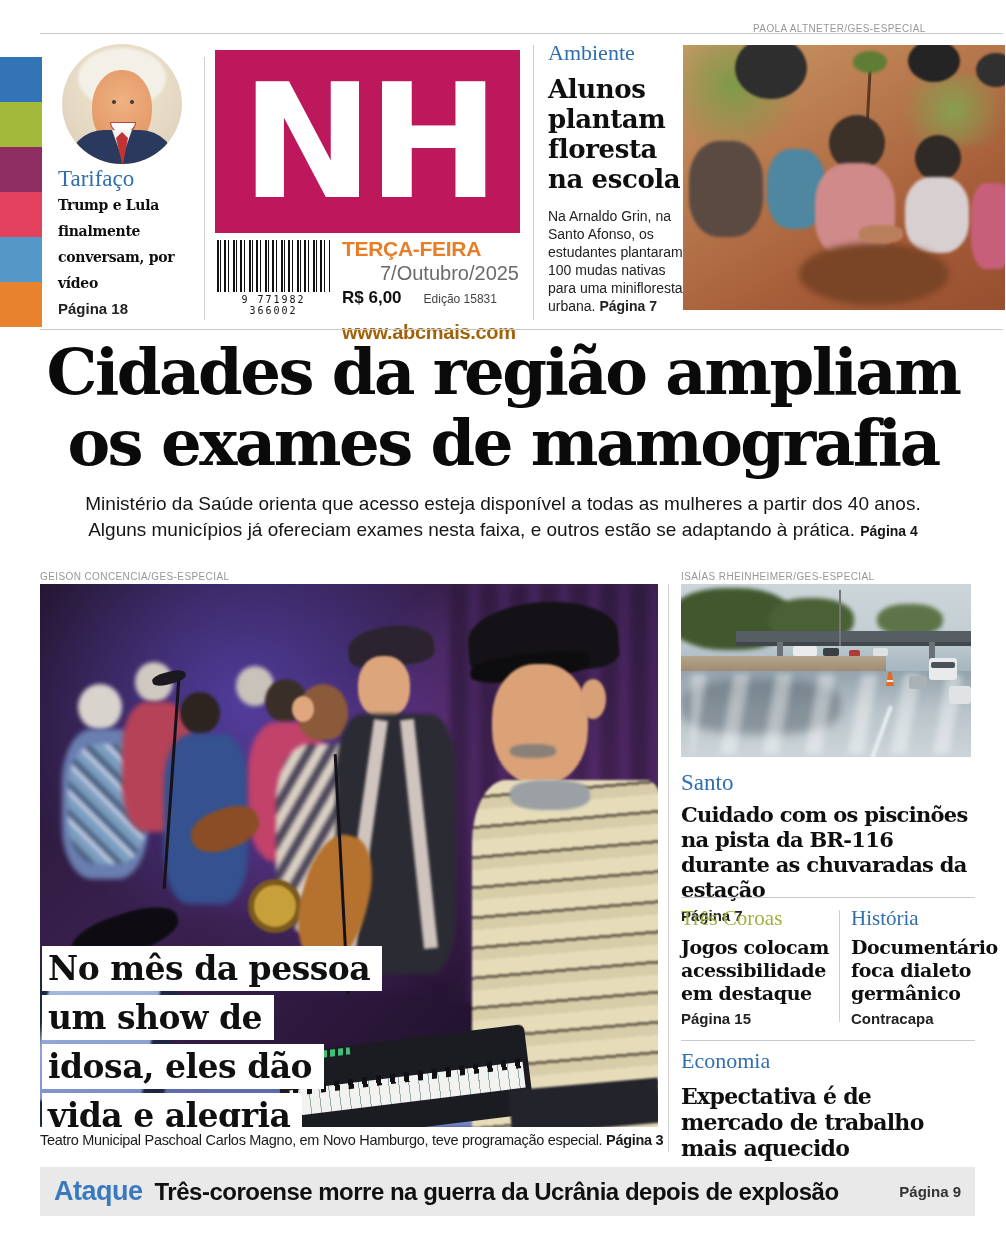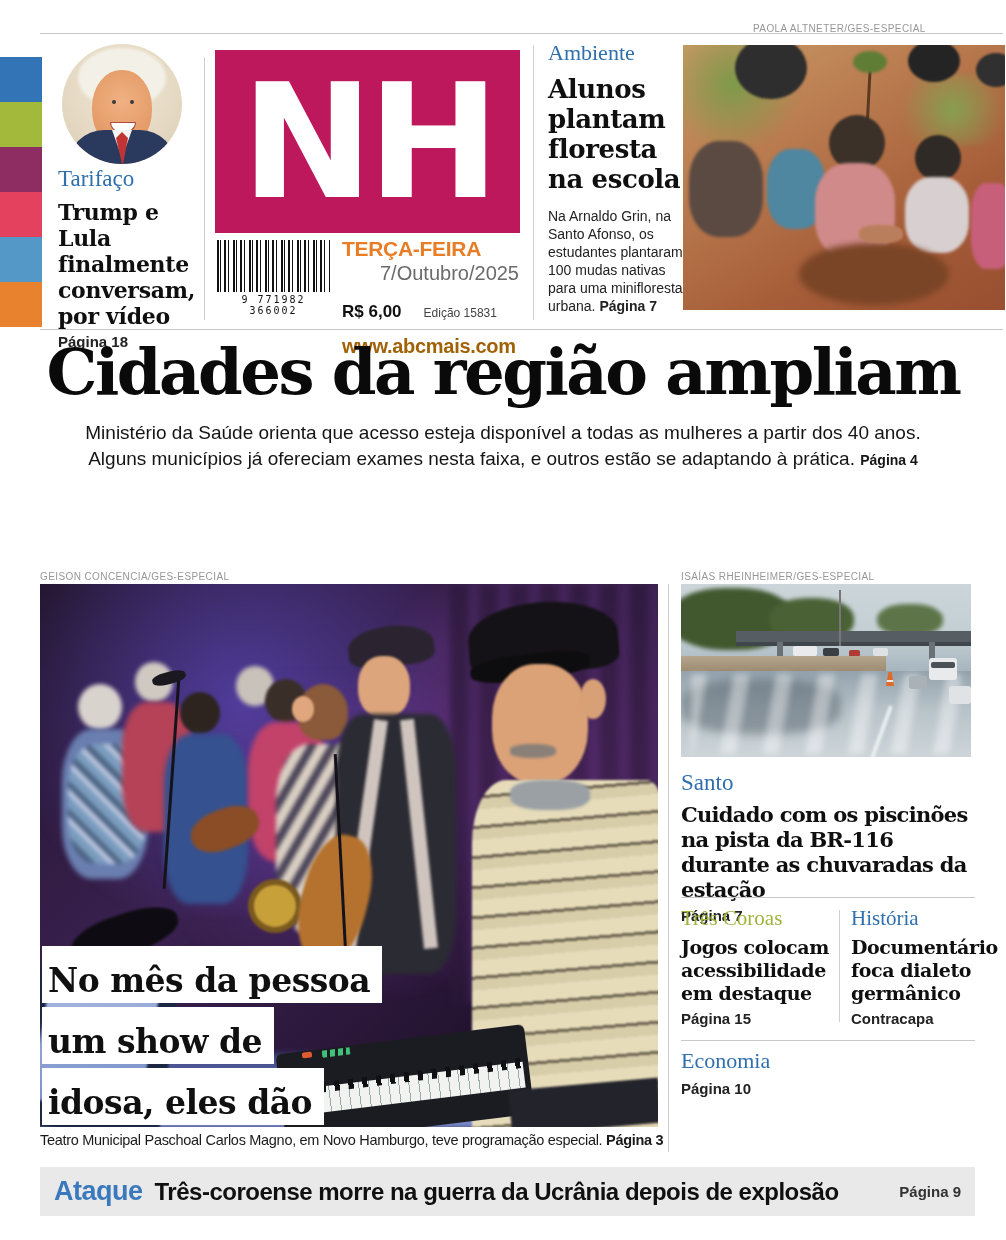--- a/index.html
+++ b/index.html
@@ -17,33 +17,33 @@
   .vline { background:#cfcfcf; }
 
   
   .top-rule   { left:40px; top:33px; width:963px; height:1px; }
   .mast-rule  { left:40px; top:329px; width:963px; height:1px; }
   .stripes { left:0; top:57px; width:42px; height:270px; }
   .stripes div { width:42px; height:45px; }
   .trump { left:62px; top:44px; width:120px; height:120px; border-radius:50%; overflow:hidden; background:radial-gradient(circle at 50% 35%, #efe6d2 0%, #e4d8c2 60%, #d8cab2 100%); }
   .tarifaco { left:58px; top:166px; width:150px; }
   .tarifaco .kicker { font-size:23px; }
-  .tarifaco .hl { font-size:22px; line-height:26px; margin-top:7px; letter-spacing:-0.3px; }
+  .tarifaco .hl { font-size:14px; line-height:26px; letter-spacing:-0.3px; }
   .tarifaco .pageref { font-size:15px; margin-top:4px; }
   .mast-v1 { left:204px; top:57px; width:1px; height:263px; }
   .logo-box { left:215px; top:50px; width:305px; height:183px; display:flex; align-items:center; justify-content:center; }
   .logo-box span { font-family:"DejaVu Sans", sans-serif; font-weight:bold; font-size:158px; line-height:1; color:#fff; letter-spacing:-6px; }
   .barcode-wrap { left:217px; top:240px; width:113px; height:68px; }
   .barcode-bars { width:113px; height:52px;
      background:repeating-linear-gradient(90deg,#111 0 2px,#fff 2px 3px,#111 3px 4px,#fff 4px 7px,#111 7px 9px,#fff 9px 11px,#111 11px 12px,#fff 12px 16px); }
   .barcode-digits { font-family:"DejaVu Sans Mono", monospace; font-size:10px; letter-spacing:2px; color:#111; margin-top:2px;text-align:center; }
   .dateblock { left:342px; top:237px; width:185px; }
   .dateblock .day { color:#e87d26; font-weight:800; font-size:21px; letter-spacing:-0.3px; }
   .dateblock .date { color:#6b6b6b; font-size:20px; margin-top:1px;margin-left:38px; }
-  .dateblock .row { display:flex; align-items:baseline; margin-top:17px; }
+  .dateblock .row { display:flex; align-items:baseline; margin-top:3px; }
   .dateblock .price { font-weight:bold; font-size:17px; color:#111; }
   .dateblock .edition { font-size:12px; color:#444; margin-left:22px; }
   .dateblock .site { font-weight:800; font-size:20px; color:#a16207; margin-top:13px; letter-spacing:-0.3px; }
   .mast-v2 { left:533px; top:45px; width:1px; height:275px; }
   .ambiente { left:548px; top:40px; width:142px; }
   .ambiente .kicker { font-size:22px; }
   .ambiente .hl { font-size:26px; line-height:30px; margin-top:8px; letter-spacing:-0.4px; }
   .ambiente .body { font-size:14px; line-height:18px; color:#222; margin-top:13px; }
   .ambiente .body b { font-weight:700; }
   .mast-credit { right:3px; top:23px; width:250px; }
@@ -52,21 +52,21 @@
   
   .lead { left:40px; top:336px; width:926px; text-align:center; }
   .lead .hl-line { font-family:"DejaVu Serif", serif; font-weight:bold; font-size:64px; line-height:71px; letter-spacing:-2.5px; color:#0a0a0a; white-space:nowrap; }
   .lead .sub { margin-top:13px; font-size:19px; line-height:26px; color:#151515; }
   .lead .sub .pg { font-size:14px; font-weight:700; }
 
   
   .main-credit { left:40px; top:571px; width:618px; }
   .main-photo { left:40px; top:584px; width:618px; height:543px; overflow:hidden; background:linear-gradient(135deg,#241630 0%,#3a2150 40%,#241330 75%,#1c1026 100%); }
   .overlay { left:2px; top:362px; position:absolute; }
-  .overlay .line { display:table; background:#fff; font-family:"DejaVu Serif", serif; font-weight:bold; font-size:33px; line-height:38px; color:#101010; letter-spacing:-0.5px; padding:16px 12px 3px 6px; margin-bottom:4px; }
+  .overlay .line { display:table; background:#fff; font-family:"DejaVu Serif", serif; font-weight:bold; font-size:33px; line-height:38px; color:#101010; letter-spacing:-0.5px; padding:4px 12px 3px 6px; margin-bottom:4px; }
   .main-caption { left:40px; top:1132px; width:624px; font-size:14.5px; letter-spacing:-0.3px; color:#1a1a1a; }
   .main-caption b { font-weight:700; }
   .mid-v { left:668px; top:584px; width:1px; height:568px; }
 
   
   .rc-credit { left:681px; top:571px; width:290px; }
   .tempo-photo { left:681px; top:584px; width:290px; height:173px; overflow:hidden; background:linear-gradient(180deg,#ccd6da 0%,#c3ced3 30%,#9fb0ba 55%,#c9d2d6 100%); }
   .tempo { left:681px; top:770px; width:292px; }
   .tempo .kicker { font-size:23px; }
   .tempo .hl { font-size:21px; line-height:25px; letter-spacing:-0.7px; margin-top:6px; }
@@ -175,20 +175,21 @@
   <div class="sh" style="left:222px;top:132px;width:64px;height:76px;background:#d8cfd0;border-radius:40%;filter:blur(1.5px);"></div>
   <div class="sh" style="left:288px;top:138px;width:42px;height:86px;background:#c75f7a;border-radius:35%;filter:blur(1.5px);"></div>
   <div class="sh" style="left:116px;top:198px;width:150px;height:62px;background:#7a4526;border-radius:50%;filter:blur(3px);"></div>
   <div class="sh" style="left:176px;top:180px;width:44px;height:18px;background:#b97f5c;border-radius:40%;filter:blur(1px);"></div>
 </div>
 
 <div class="abs hairline mast-rule"></div>
 
 <div class="abs lead">
   <div class="hl-line">Cidades da região ampliam</div>
+  <div class="hl-line">os exames de mamografia</div>
   <div class="sub">
     <div>Ministério da Saúde orienta que acesso esteja disponível a todas as mulheres a partir dos 40 anos.</div>
     <div>
       <span>Alguns municípios já ofereciam exames nesta faixa, e outros estão se adaptando à prática.</span>
       <span class="pg">Página 4</span>
     </div>
   </div>
 </div>
 
 <div class="abs credit main-credit">GEISON CONCENCIA/GES-ESPECIAL</div>
@@ -307,20 +308,21 @@
     <div class="kicker">História</div>
     <div class="hl">Documentário foca dialeto germânico</div>
     <div class="pageref">Contracapa</div>
   </div>
 </div>
 
 <div class="abs hairline rc-rule2"></div>
 
 <div class="abs economia">
   <div class="kicker">Economia</div>
+  <div class="hl">Expectativa é de mercado de trabalho mais aquecido</div>
   <div class="pageref">Página 10</div>
 </div>
 
 <div class="abs banner">
   <span class="kick">Ataque</span>
   <span class="hl2">Três-coroense morre na guerra da Ucrânia depois de explosão</span>
   <span class="pg">Página 9</span>
 </div>
 
 </body></html>

